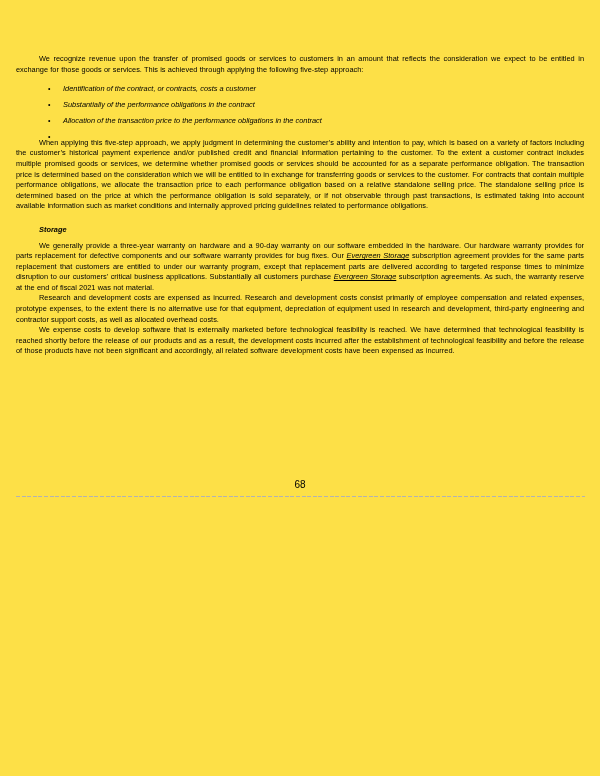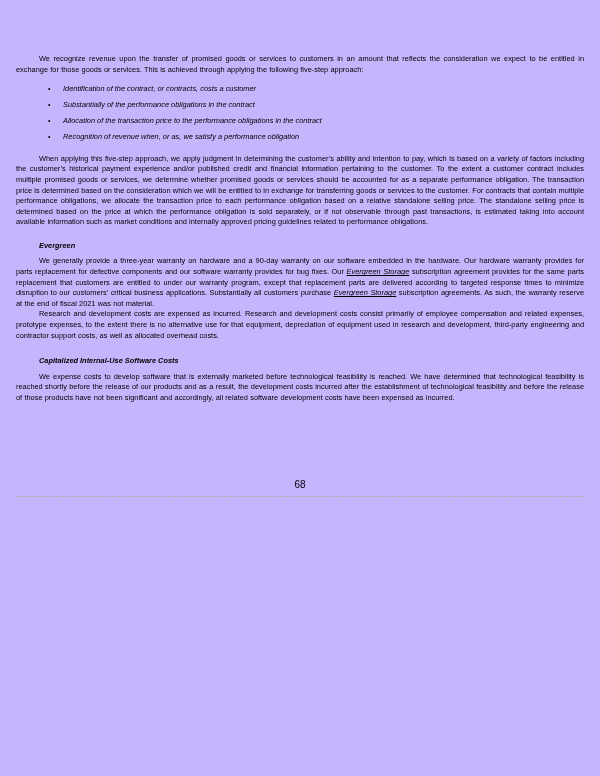--- a/index.html
+++ b/index.html
@@ -4,21 +4,21 @@
 <style>
   html, body {
     margin: 0;
     padding: 0;
     background: #ffffff;
   }
   .page {
     position: relative;
     width: 600px;
     height: 776px;
-    background: #c4b5fd;
+    background: #fde047;
     overflow: hidden;
     font-family: "Liberation Sans", "DejaVu Sans", sans-serif;
     font-size: 7.4px;
     line-height: 10.6px;
     color: #000000;
     -webkit-font-smoothing: antialiased;
   }
   .content {
     padding: 54px 16px 0 16px;
   }
@@ -92,31 +92,29 @@
       <li>
         <span class="dot">•</span>
         <span>Substantially of the performance obligations in the contract</span>
       </li>
       <li>
         <span class="dot">•</span>
         <span>Allocation of the transaction price to the performance obligations in the contract</span>
       </li>
       <li>
         <span class="dot">•</span>
-        <span>Recognition of revenue when, or as, we satisfy a performance obligation</span>
       </li>
     </ul>
 
     <p class="para spaced-top">When applying this five-step approach, we apply judgment in determining the customer’s ability and intention to pay, which is based on a variety of factors including the customer’s historical payment experience and/or published credit and financial information pertaining to the customer. To the extent a customer contract includes multiple promised goods or services, we determine whether promised goods or services should be accounted for as a separate performance obligation. The transaction price is determined based on the consideration which we will be entitled to in exchange for transferring goods or services to the customer. For contracts that contain multiple performance obligations, we allocate the transaction price to each performance obligation based on a relative standalone selling price. The standalone selling price is determined based on the price at which the performance obligation is sold separately, or if not observable through past transactions, is estimated taking into account available information such as market conditions and internally approved pricing guidelines related to performance obligations.</p>
 
-    <h4 class="section-heading">Evergreen</h4>
+    <h4 class="section-heading">Storage</h4>
     <p class="para"><span>We generally provide a three-year warranty on hardware and a 90-day warranty on our software embedded in the hardware. Our hardware warranty provides for parts replacement for defective components and our software warranty provides for bug fixes. Our </span><span class="it">Evergreen Storage</span><span> subscription agreement provides for the same parts replacement that customers are entitled to under our warranty program, except that replacement parts are delivered according to targeted response times to minimize disruption to our customers’ critical business applications. Substantially all customers purchase </span><span class="it">Evergreen Storage</span><span> subscription agreements. As such, the warranty reserve at the end of fiscal 2021 was not material.</span></p>
 
     <p class="para"><span>Research and development costs are expensed as incurred. Research and development costs consist primarily of employee compensation and related expenses, prototype expenses, to the extent there is no alternative use for that equipment, depreciation of equipment used in research and development, third-party engineering and contractor support costs, as well as allocated overhead costs.</span></p>
 
-    <h4 class="section-heading cap">Capitalized Internal-Use Software Costs</h4>
     <p class="para"><span>We expense costs to develop software that is externally marketed before technological feasibility is reached. We have determined that technological feasibility is reached shortly before the release of our products and as a result, the development costs incurred after the establishment of technological feasibility and before the release of those products have not been significant and accordingly, all related software development costs have been expensed as incurred.</span></p>
 
   </div>
 
   <div class="page-number">68</div>
   <div class="footer-rule"></div>
 </div>
 
 </body></html>

